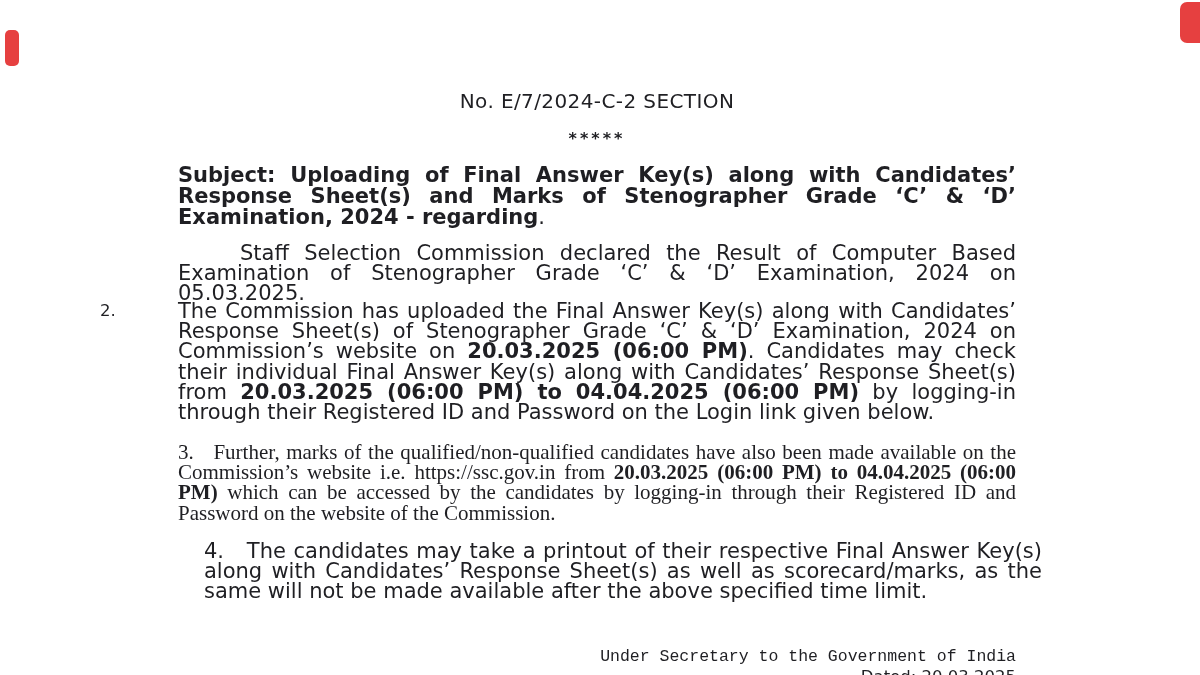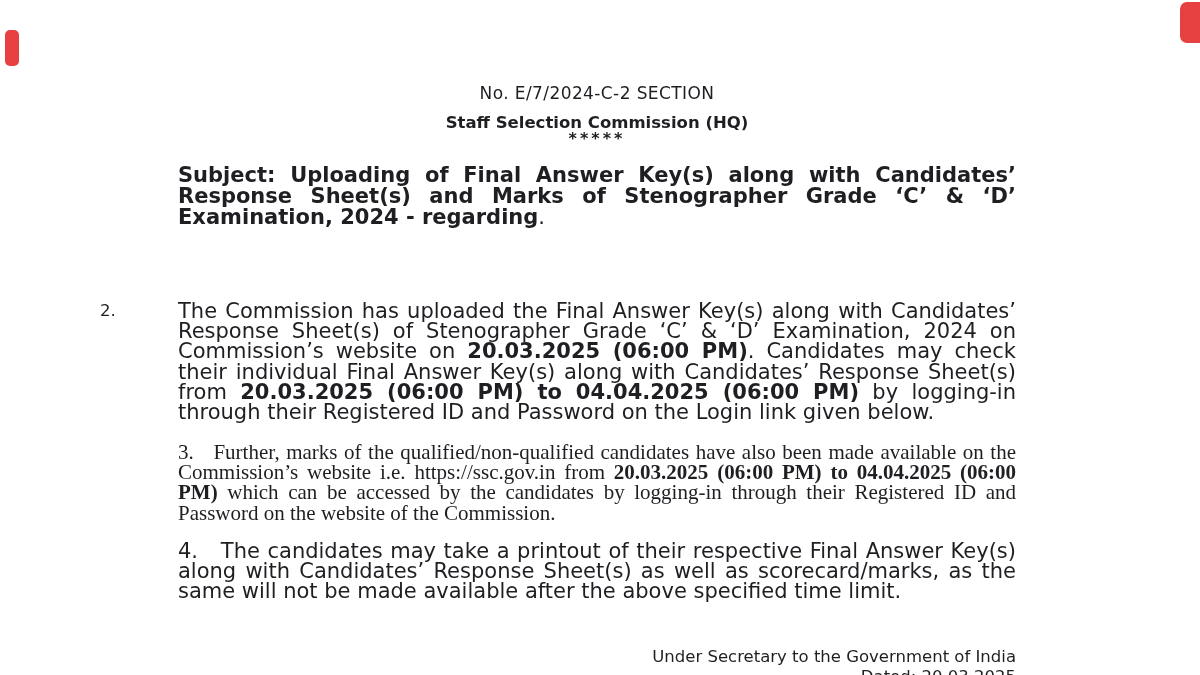--- a/index.html
+++ b/index.html
@@ -9,55 +9,55 @@
     background:#ffffff;
     overflow:hidden;
     font-family:"DejaVu Sans","Liberation Sans",sans-serif;
     color:#1f1f23;
   }
   .red-accent { position:absolute; background:#e64040; }
   .red-left  { left:5px;  top:30px; width:14px; height:36px; border-radius:5px; }
   .red-right { right:0px; top:2px;  width:20px; height:41px; border-radius:7px 0 0 7px; }
 
   .centered { position:absolute; left:178px; width:838px; text-align:center; }
-  .ref   { top:83px;  font-size:17px;   letter-spacing:0.4px; }
+  .ref   { top:89px;  font-size:20px;   letter-spacing:0.4px; }
   .org   { top:113px; font-size:16.5px; font-weight:700; }
   .stars { top:129px; font-size:16px;   font-weight:700; letter-spacing:3px; }
 
   .para {
     position:absolute; left:178px; width:838px;
     font-size:21px; line-height:20.2px;
     text-align:justify; text-justify:inter-word;
   }
   .subject { top:165px; font-weight:700; line-height:21px; }
   .subject .dot { font-weight:400; }
   .para1 { top:243px; text-indent:62px; }
   .pnum  { position:absolute; left:100px; top:301px; font-size:16.5px; }
   .para2 { top:301px; }
   .para3 { top:442px;font-family:Liberation Serif, serif; }
-  .para4 { top:541px; }
+  .para4 { top:541px;margin-left:26px; }
   .b { font-weight:700; }
 
-  .sig   { position:absolute; left:178px; width:838px; top:647px; text-align:right; font-size:16.5px; }
+  .sig   { position:absolute; left:178px; width:838px; top:647px; text-align:right; font-size:16.5px;font-family:Liberation Mono, monospace; }
   .dated { position:absolute; left:178px; width:838px; top:667px; text-align:right; font-size:16.5px; }
 </style>
 </head>
 <body>
 
 <div class="page">
 
   <div class="red-accent red-left"></div>
   <div class="red-accent red-right"></div>
 
   <div class="centered ref">No. E/7/2024-C-2 SECTION</div>
-  <div class="centered org">Staff Selection Commission (HQ)</div>
   <div class="centered stars">*****</div>
 
   <div class="para subject"><span>Subject: Uploading of Final Answer Key(s) along with Candidates’ Response Sheet(s) and Marks of Stenographer Grade ‘C’ &amp; ‘D’ Examination, 2024 - regarding</span><span class="dot">.</span></div>
 
+  <div class="para para1">Staff Selection Commission declared the Result of Computer Based Examination of Stenographer Grade ‘C’ &amp; ‘D’ Examination, 2024 on 05.03.2025.</div>
 
   <div class="pnum">2.</div>
   <div class="para para2"><span>The Commission has uploaded the Final Answer Key(s) along with Candidates’ Response Sheet(s) of Stenographer Grade ‘C’ &amp; ‘D’ Examination, 2024 on Commission’s website on </span><span class="b">20.03.2025 (06:00 PM)</span><span>. Candidates may check their individual Final Answer Key(s) along with Candidates’ Response Sheet(s) from </span><span class="b">20.03.2025 (06:00 PM) to 04.04.2025 (06:00 PM)</span><span> by logging-in through their Registered ID and Password on the Login link given below.</span></div>
 
   <div class="para para3"><span>3.&nbsp;&nbsp; Further, marks of the qualified/non-qualified candidates have also been made available on the Commission’s website i.e. </span><span>https://ssc.gov.in</span><span> from </span><span class="b">20.03.2025 (06:00 PM) to 04.04.2025 (06:00 PM)</span><span> which can be accessed by the candidates by logging-in through their Registered ID and Password on the website of the Commission.</span></div>
 
   <div class="para para4">4.&nbsp;&nbsp; The candidates may take a printout of their respective Final Answer Key(s) along with Candidates’ Response Sheet(s) as well as scorecard/marks, as the same will not be made available after the above specified time limit.</div>
 
   <div class="sig">Under Secretary to the Government of India</div>
   <div class="dated">Dated: 20.03.2025</div>

